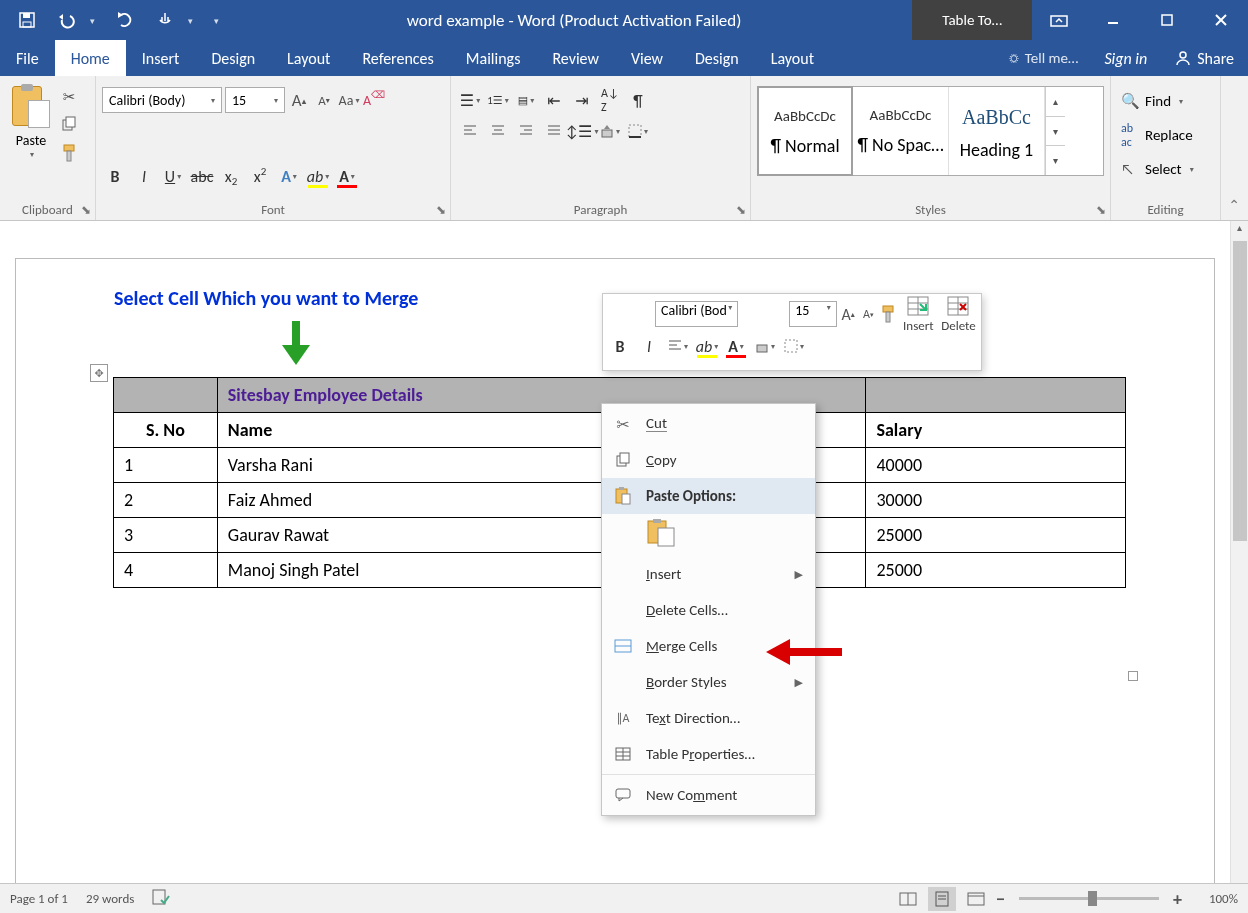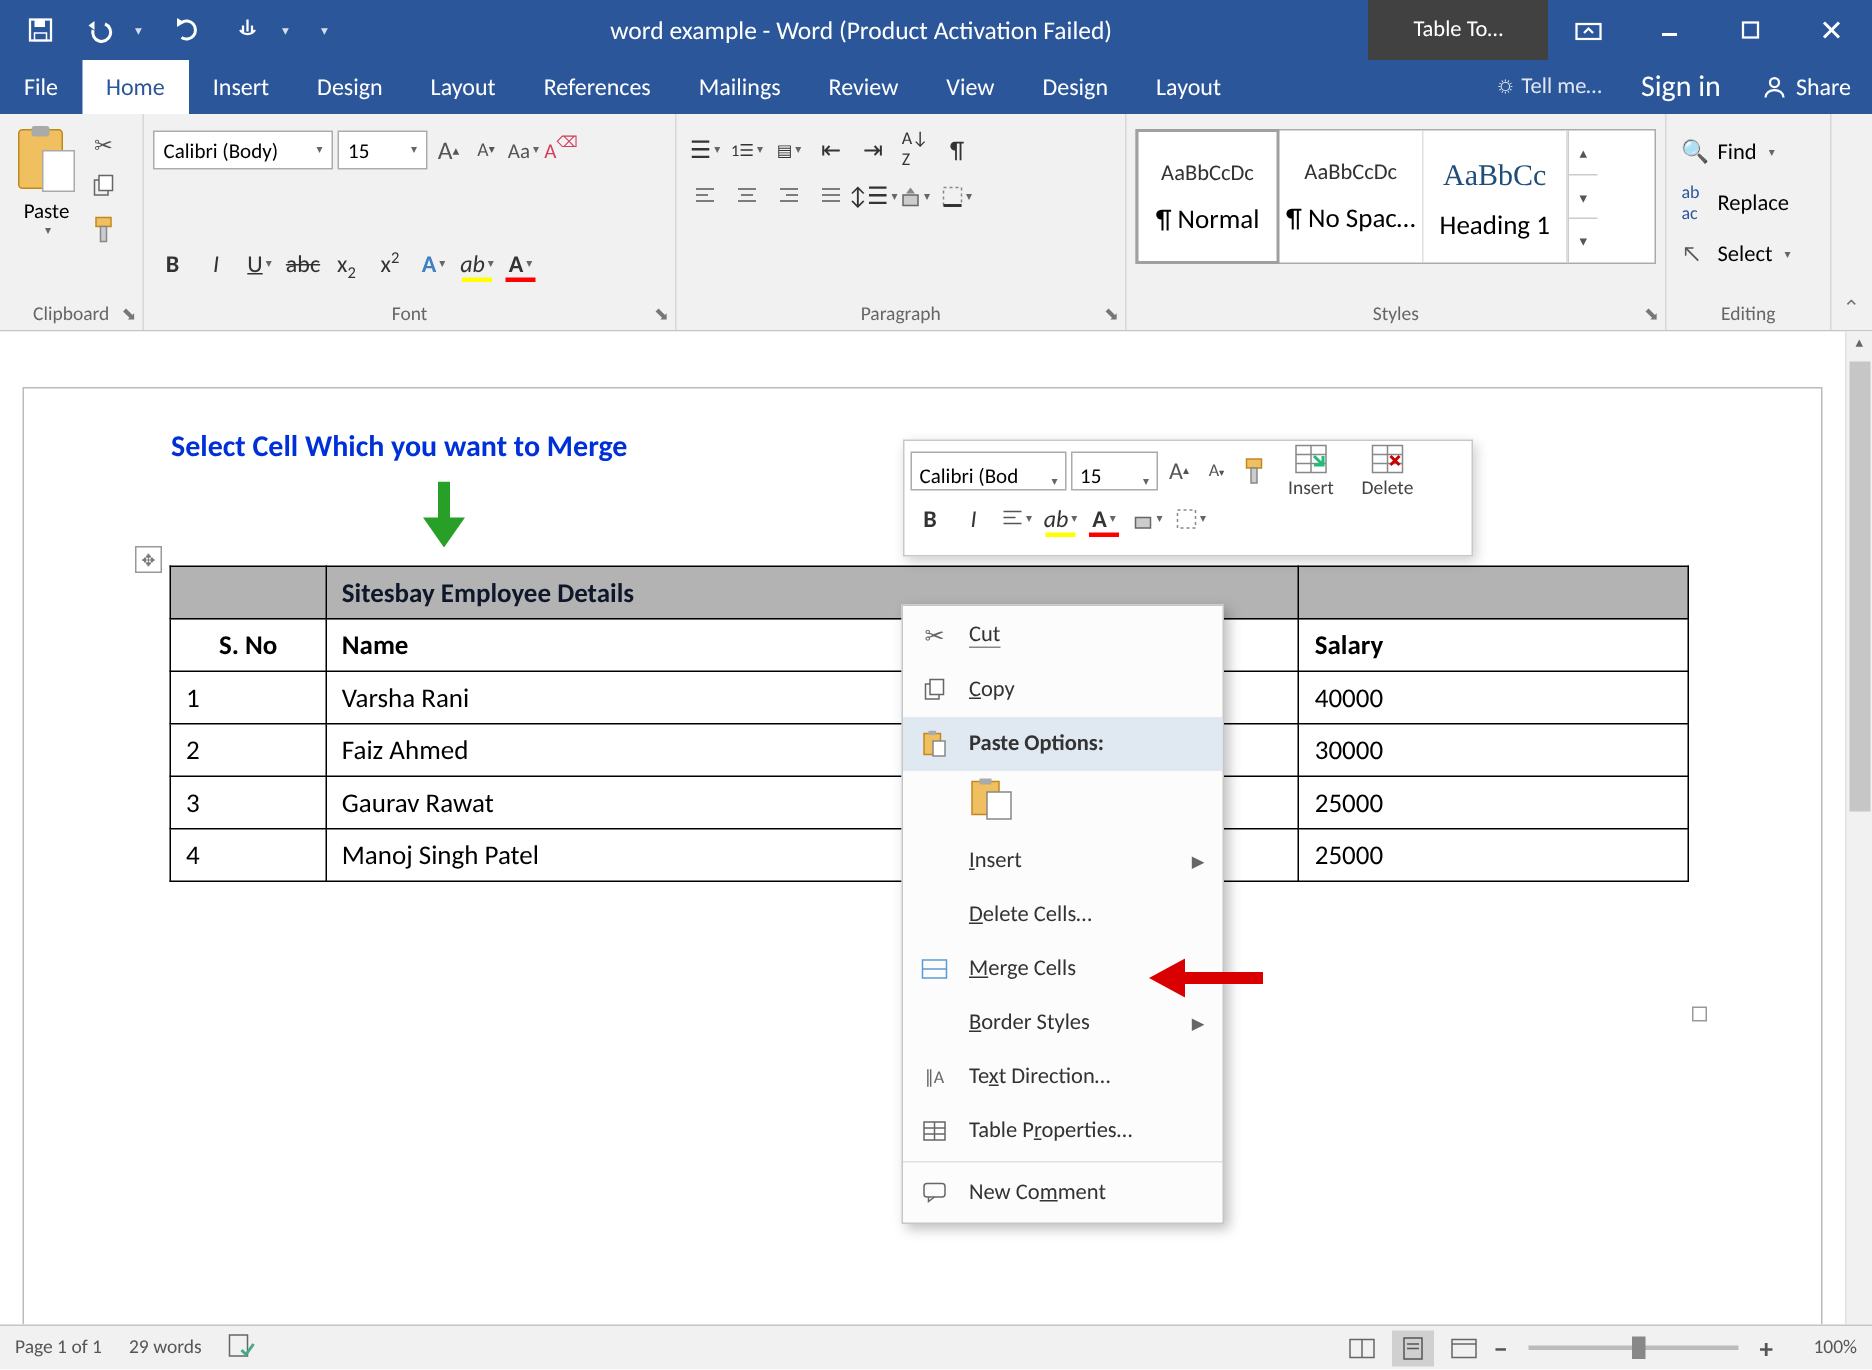--- a/index.html
+++ b/index.html
@@ -14,21 +14,21 @@
 .table-tools-tab { background: #414141; height: 100%; display: flex; align-items: center; padding: 0 30px; font-size: 15px; }
 .title-right { display: flex; align-items: center; height: 100%; }
 .win-btn { width: 54px; height: 100%; display: flex; align-items: center; justify-content: center; font-size: 15px; }
 
 
 .menubar { height: 36px; background: #2b579a; display: flex; align-items: stretch; color: #fff; }
 .menu-tab { padding: 0 16px; display: flex; align-items: center; font-size: 16px; cursor: pointer; }
 .menu-tab.active { background: #fff; color: #2b579a; }
 .tell-me { flex: 0 0 auto; display: flex; align-items: center; padding: 0 12px; font-size: 15px; opacity: 0.85; gap: 6px; }
 .tell-me::before { content: "☼"; font-size: 13px; }
-.sign-in { padding: 0 14px; display: flex; align-items: center; font-size: 20px; }
+.sign-in { padding: 0 14px; display: flex; align-items: center; font-size: 16px; font-style: italic; }
 .share-btn { padding: 0 14px; display: flex; align-items: center; font-size: 16px; gap: 6px; }
 
 
 .ribbon { height: 145px; background: #f1f1f1; border-bottom: 1px solid #c6c6c6; display: flex; position: relative; }
 .ribbon-group { border-right: 1px solid #d8d8d8; display: flex; flex-direction: column; padding: 4px 6px 3px; }
 .ribbon-group-label { text-align: center; font-size: 13px; color: #666; margin-top: auto; position: relative; }
 .ribbon-group-label .launcher { position: absolute; right: -2px; bottom: 0; font-size: 12px; color: #777; }
 .ribbon-body { flex: 1; display: flex; flex-direction: column; gap: 3px; }
 
 
@@ -87,30 +87,30 @@
 .callout-text { position: absolute; left: 114px; top: 65px; color: #0030d8; font-weight: bold; font-size: 20px; font-family: Calibri; }
 .down-arrow { position: absolute; left: 282px; top: 100px; }
 .down-arrow svg { width: 28px; height: 44px; }
 
 .table-move-handle { position: absolute; left: 90px; top: 143px; width: 18px; height: 18px; border: 1px solid #999; background: #fff; font-size: 11px; display: flex; align-items: center; justify-content: center; color: #777; }
 .table-resize-handle { position: absolute; left: 1128px; top: 450px; width: 10px; height: 10px; border: 1px solid #999; background: #fff; }
 
 .doc-table { position: absolute; left: 113px; top: 156px; border-collapse: collapse; width: 1013px; }
 .doc-table td, .doc-table th { border: 1px solid #000; padding: 6px 10px; font-size: 18px; font-family: Calibri; text-align: left; vertical-align: top; }
 .hdr-row td.selected { background: #b3b3b3; }
-.title-cell { color: #0f172a; font-weight: bold; font-size: 24px; font-family: "Calibri Light"; }
+.title-cell { color: #4c1d95; font-weight: bold; font-size: 24px; font-family: "Calibri Light"; }
 .col-sno { width: 104px; text-align: center !important; font-weight: bold; }
 .col-name { width: 650px; font-weight: bold; }
 .col-salary { width: 260px; font-weight: bold; }
 .data-sno { text-align: center; }
 
 
 .mini-toolbar { position: absolute; left: 602px; top: 72px; width: 380px; height: 78px; border: 1px solid #c8c8c8; background: #fff; box-shadow: 2px 3px 8px rgba(0,0,0,0.2); padding: 4px; }
 .mini-row { display: flex; align-items: center; gap: 3px; height: 32px; }
-.mini-combo { height: 26px; border: 1px solid #ababab; background: #fff; font-size: 14px; display: flex; align-items: flex-end; padding: 0 5px; }
+.mini-combo { height: 26px; border: 1px solid #ababab; background: #fff; font-size: 14px; display: flex; align-items: flex-start; padding: 0 5px; margin-left: 48px; }
 .mini-big-btn { display: flex; flex-direction: column; align-items: center; width: 48px; font-size: 13px; gap: 2px; color: #444; }
 
 
 .context-menu { position: absolute; left: 601px; top: 182px; width: 215px; border: 1px solid #c6c6c6; background: #fcfcfc; box-shadow: 3px 3px 8px rgba(0,0,0,0.25); padding: 2px 0; }
 .ctx-item { display: flex; align-items: center; height: 36px; padding: 0 12px 0 10px; gap: 12px; font-size: 15px; color: #333; }
 .ctx-item.highlight { background: #e0e8f2; }
 .ctx-icon { width: 22px; height: 22px; display: flex; align-items: center; justify-content: center; font-size: 16px; color: #666; flex-shrink: 0; }
 .ctx-label-bold { font-weight: 600; color: #333; }
 .ctx-submenu-arrow { margin-left: auto; font-size: 11px; color: #666; }
 .ctx-paste-icons { padding: 4px 10px 8px 44px; }

